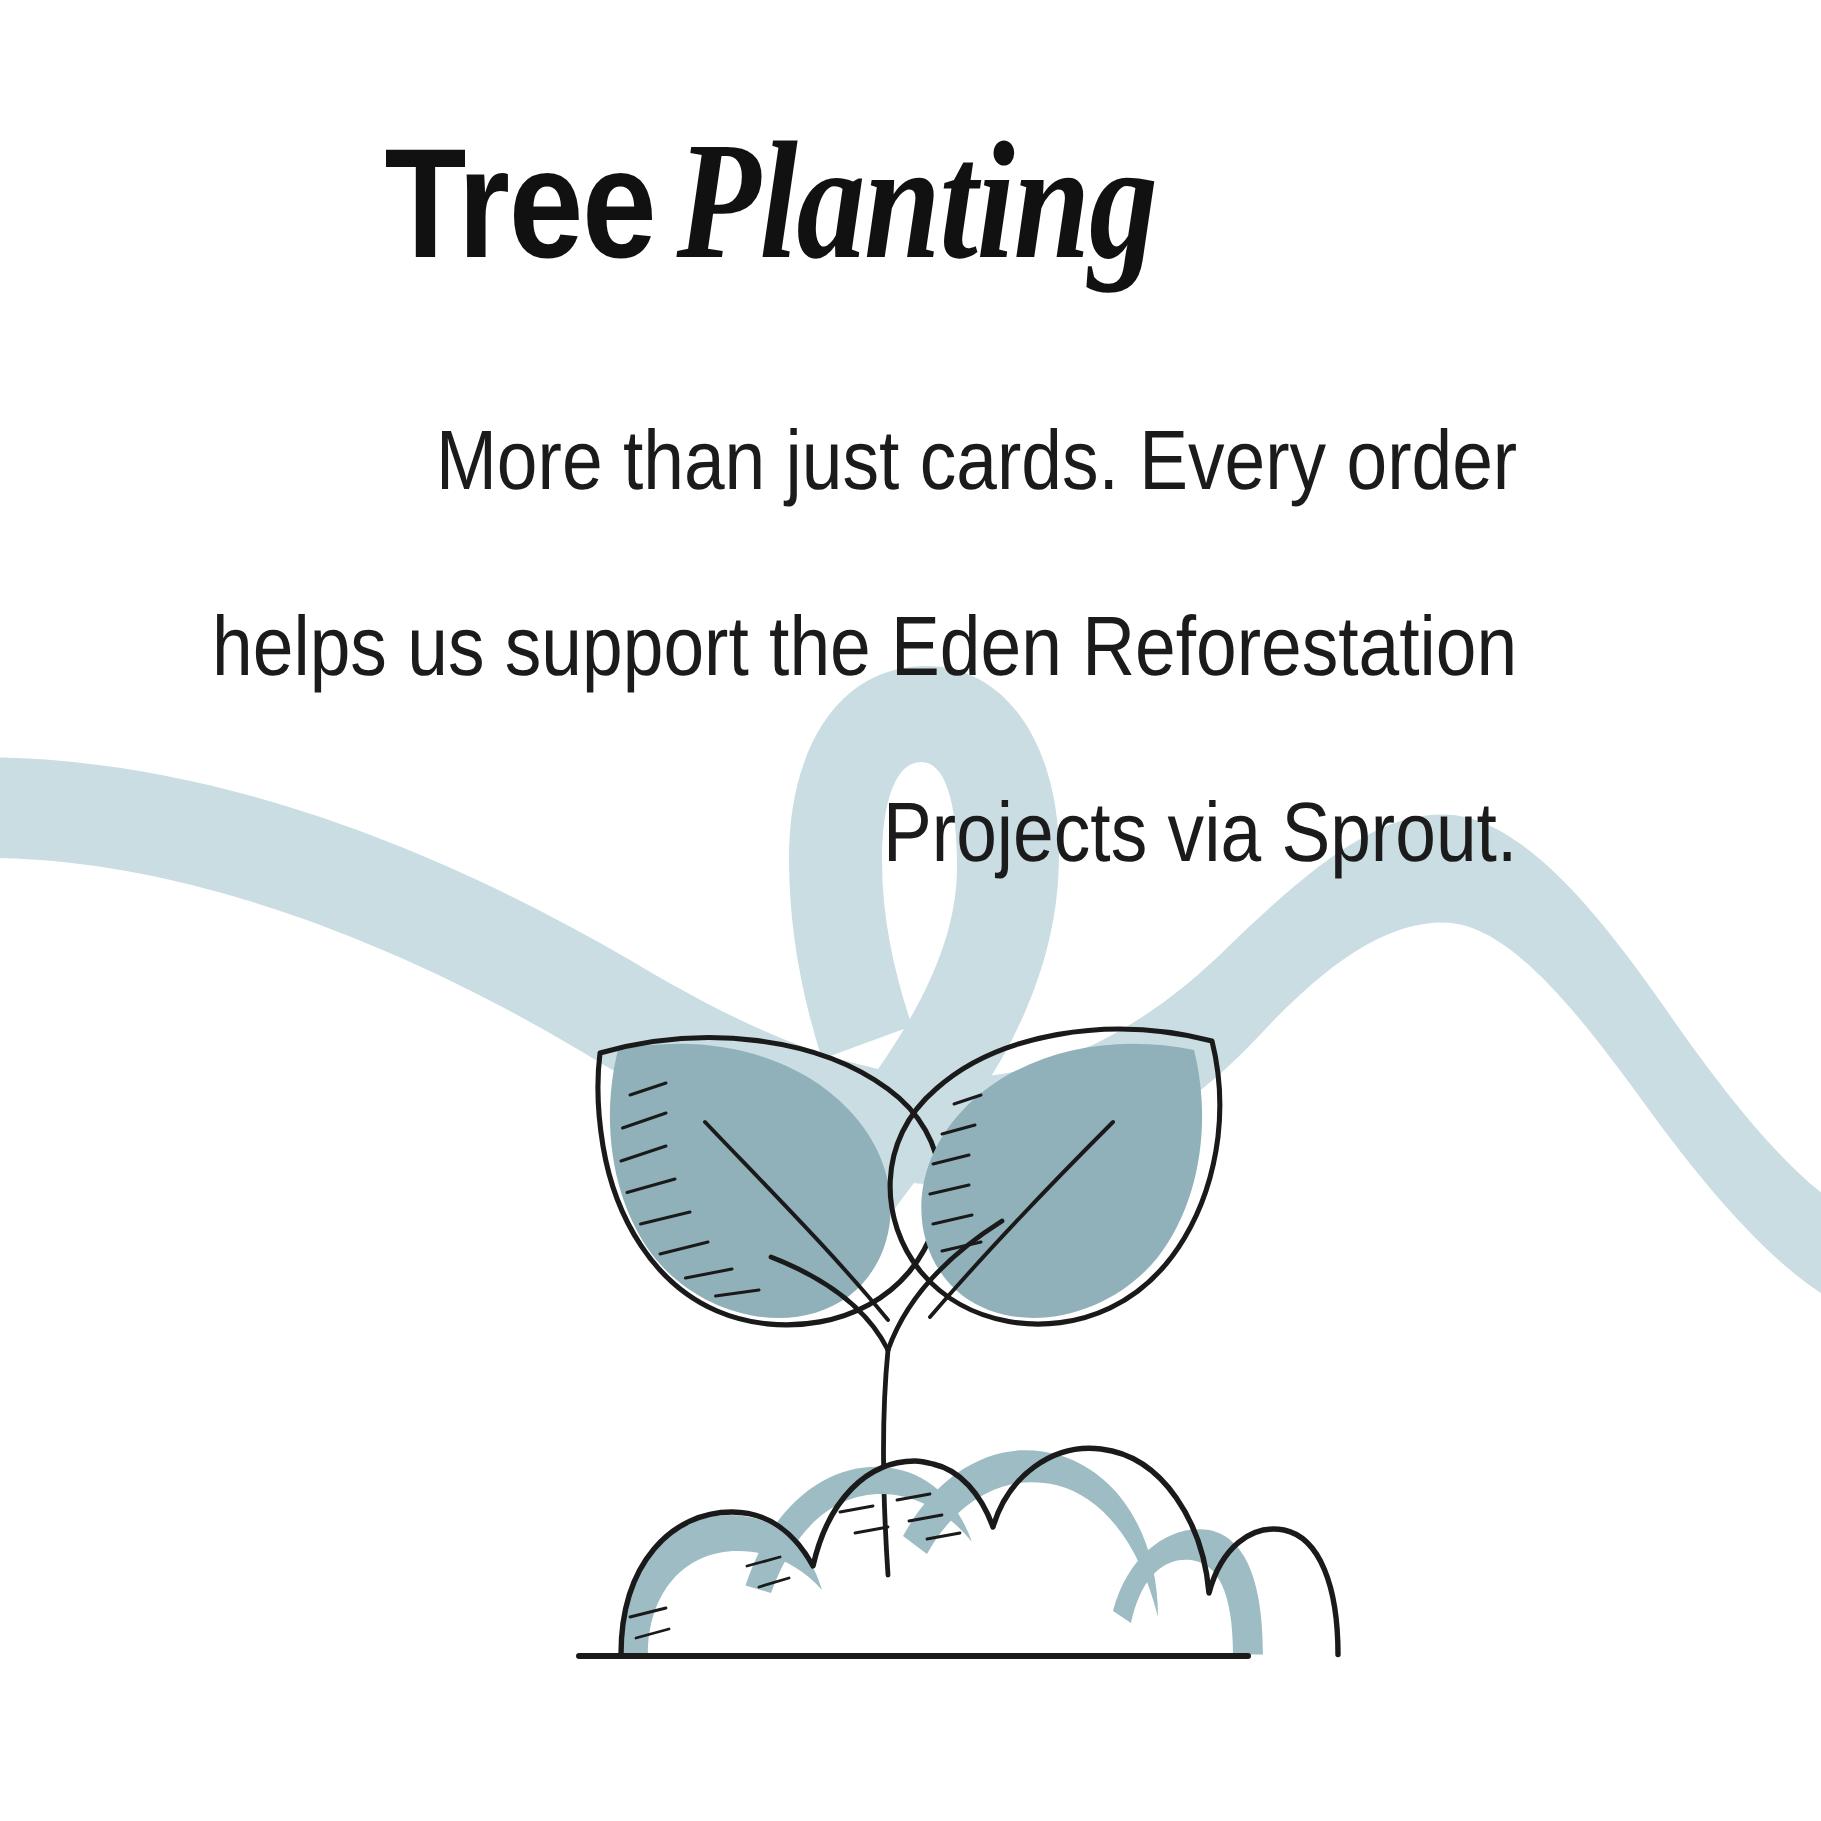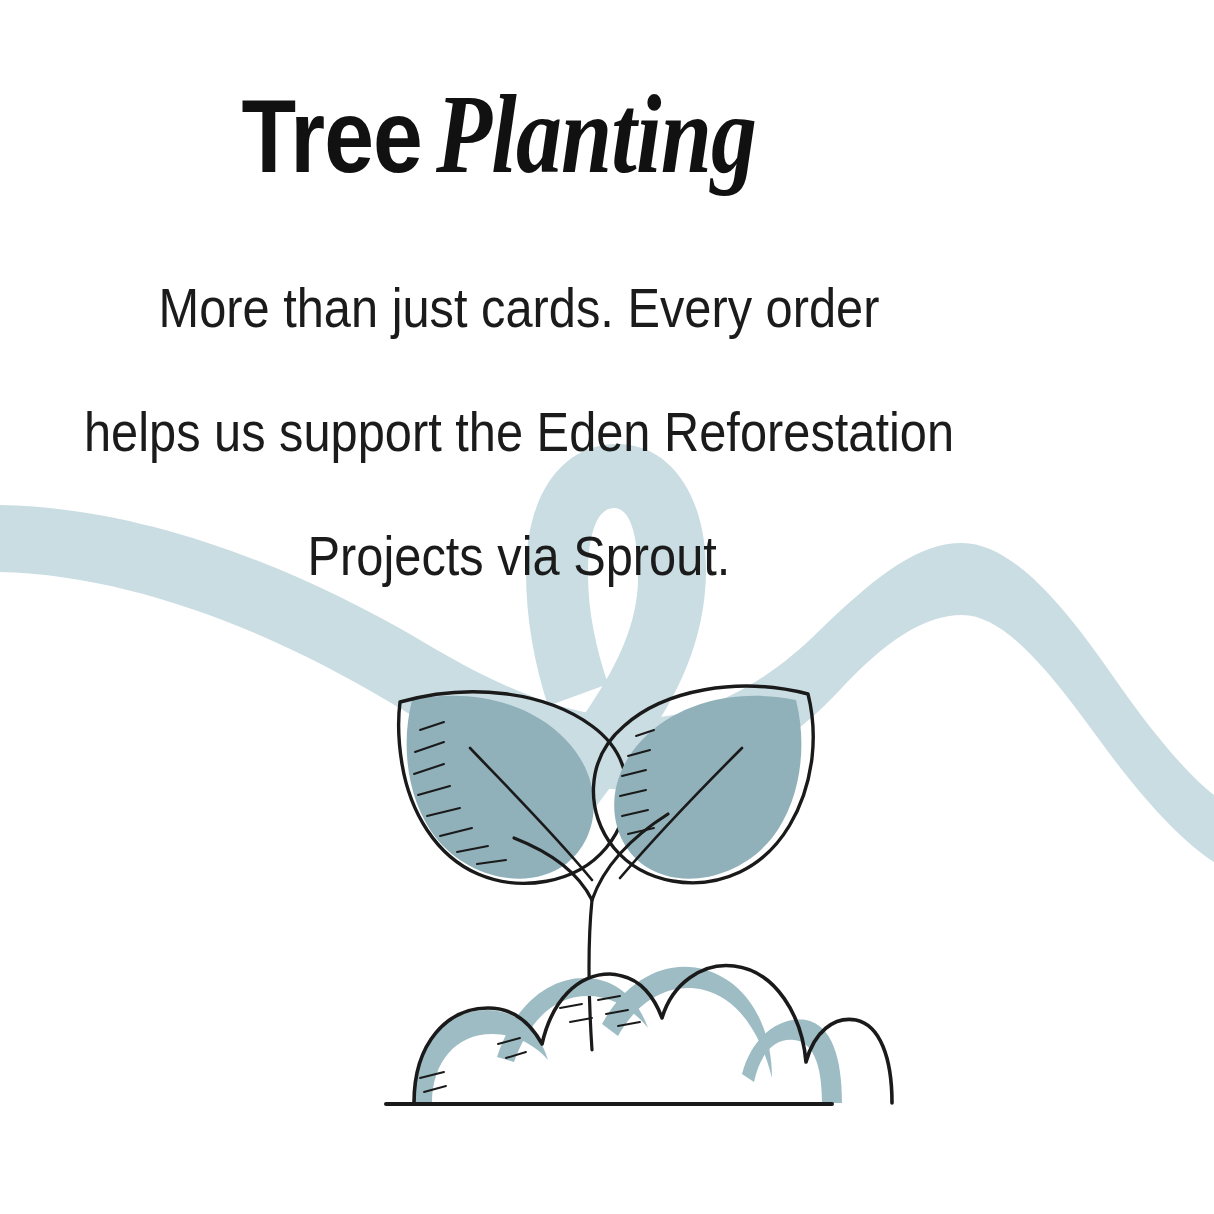--- a/index.html
+++ b/index.html
@@ -22,21 +22,21 @@
     position: absolute;
     left: 0;
     top: 0;
     width: 1214px;
     height: 1214px;
     z-index: 1;
   }
   
   #text-block {
     position: absolute;
-    left: 0;
+    left: 15px;
     top: 0;
     width: 1038px;
     z-index: 3;
     text-align: center;
     pointer-events: none;
   }
   #page-title {
     margin: 0;
     padding-top: 78px;
     line-height: 1.0;
@@ -60,20 +60,21 @@
     font-size: 112px;
     letter-spacing: -1px;
     display: inline-block;
     transform: scaleX(0.82);
     transform-origin: left center;
     margin-left: 14px;
   }
   #subtitle {
     margin: 0;
     padding-top: 56px;
+    text-align: right;
   }
   #subtitle .sub-line {
     display: block;
     font-family: "Liberation Sans", sans-serif;
     font-weight: 300;
     font-size: 53px;
     line-height: 124px;
     letter-spacing: 0px;
     color: #1b1b1b;
     transform: scaleX(0.92) scaleY(1.06);

